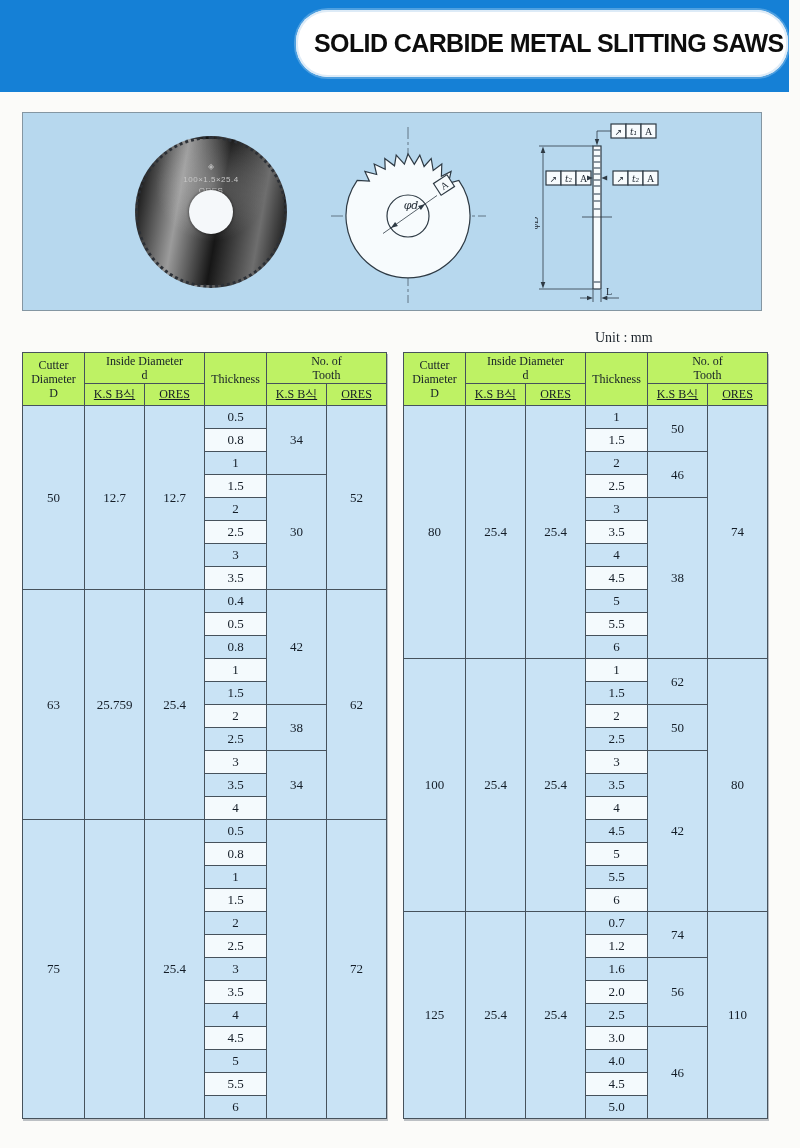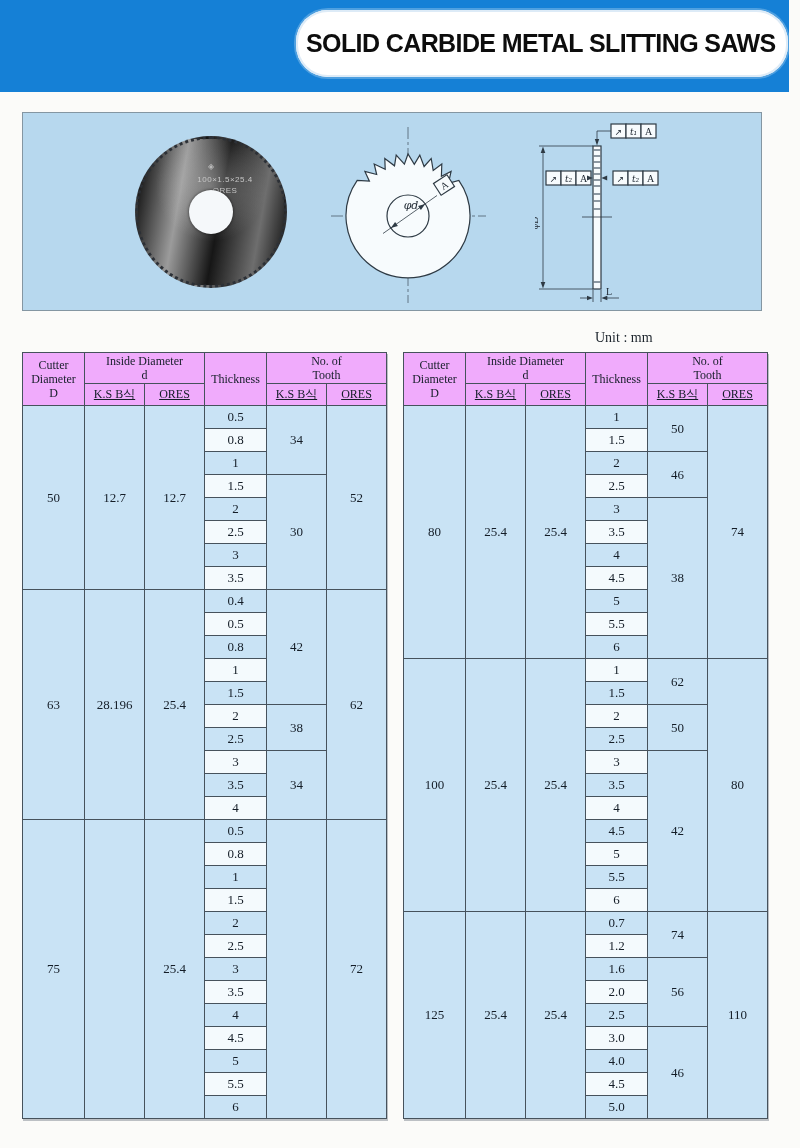--- a/index.html
+++ b/index.html
@@ -15,21 +15,21 @@
   }
   .banner-pill{
     position:absolute;left:296px;top:10px;width:492px;height:67px;
     background:#ffffff;border-radius:32px;
     box-shadow:inset 0 0 0 2px #ddebf7, 0 0 0 2px rgba(255,255,255,.25);
     display:flex;flex-direction:column;justify-content:center;
     box-sizing:border-box;padding:0 18px 0 10px;text-align:right;
   }
   .title-en{
     font-family:"Liberation Sans", sans-serif;font-weight:700;
-    font-size:25px;line-height:1.08;color:#0d0d0d;letter-spacing:-0.6px;white-space:nowrap;
+    font-size:25px;line-height:1.08;color:#0d0d0d;letter-spacing:-0.6px;white-space:nowrap;margin-left:8px;
   }
   .title-ko{
     font-family:"Liberation Sans", sans-serif;font-weight:700;
     font-size:21px;line-height:1.2;color:#0d0d0d;letter-spacing:1px;
   }
   
   .panel{
     position:absolute;left:22px;top:112px;width:740px;height:199px;
     background:#b7d8ee;border:1px solid #8496a2;box-sizing:border-box;
   }
@@ -42,21 +42,21 @@
   }
   .saw-photo .hole{
     position:absolute;left:50%;top:50%;width:44px;height:44px;margin:-22px 0 0 -22px;
     border-radius:50%;background:#f5f8fa;box-shadow:0 0 3px rgba(0,0,0,.6);
   }
   .brand-mark{
     position:absolute;left:0;top:24px;width:100%;text-align:center;
     color:#b9b9b9;font-size:8px;line-height:1;
   }
   .engrave{
-    position:absolute;left:14px;width:100%;text-align:center;color:#c6c6c6;
+    position:absolute;left:0;width:100%;text-align:center;color:#c6c6c6;
     font-family:"Liberation Sans", sans-serif;font-size:8px;line-height:1;letter-spacing:.5px;
   }
   .engrave.l1{top:37px}
   .engrave.l2{top:48px}
   svg.front-view{position:absolute;left:300px;top:8px;}
   svg.side-view{position:absolute;left:512px;top:6px;}
   .outline{fill:#f7fbfd;stroke:#2e3a44;stroke-width:1.2;}
   .thin{stroke:#2e3a44;stroke-width:0.8;fill:none;}
   .seg{stroke:#5d6e7a;stroke-width:1.4;}
   .centerline{stroke:#4d5d69;stroke-width:0.8;fill:none;stroke-dasharray:12 3 3 3;}
@@ -75,21 +75,21 @@
     position:absolute;top:352px;border-collapse:collapse;table-layout:fixed;
     background:#c9e3f5;font-size:13px;color:#141d27;
     border:1px solid #39434b;box-shadow:1px 2px 0 rgba(110,120,130,.45);
   }
   #table-left{left:22px;}
   #table-right{left:403px;}
   .data-table th,.data-table td{
     border:1px solid #46525c;text-align:center;vertical-align:middle;
     padding:0;font-weight:normal;
   }
-  .data-table th{font-size:12px;line-height:1.18;background:#f0abfc;}
+  .data-table th{font-size:12px;line-height:1.18;background:#bef264;}
   .data-table thead tr:first-child th{height:30px;}
   .data-table thead tr:last-child th{height:21px;text-decoration:underline;}
   .data-table tbody td{height:22px;}
   .c-blue{background:#c9e3f5;}
   .c-white{background:#f4fafd;}
 </style>
 </head>
 <body>
 
 <div class="banner">
@@ -240,21 +240,21 @@
         <td class="c-white">2.5</td>
       </tr>
       <tr>
         <td class="c-blue">3</td>
       </tr>
       <tr>
         <td class="c-white">3.5</td>
       </tr>
       <tr>
         <td rowspan="10" class="c-blue">63</td>
-        <td rowspan="10" class="c-blue">28.196</td>
+        <td rowspan="10" class="c-blue">25.759</td>
         <td rowspan="10" class="c-blue">25.4</td>
         <td class="c-blue">0.4</td>
         <td rowspan="5" class="c-blue">42</td>
         <td rowspan="10" class="c-blue">62</td>
       </tr>
       <tr>
         <td class="c-white">0.5</td>
       </tr>
       <tr>
         <td class="c-blue">0.8</td>

